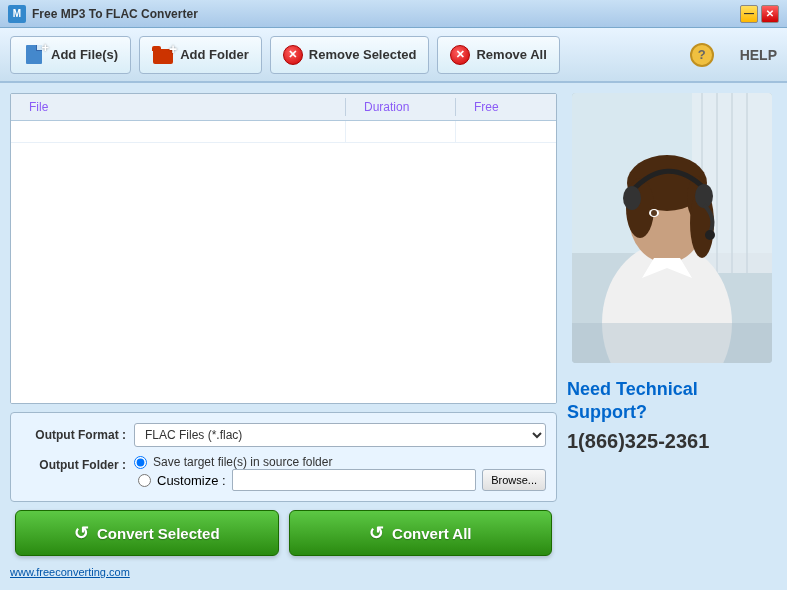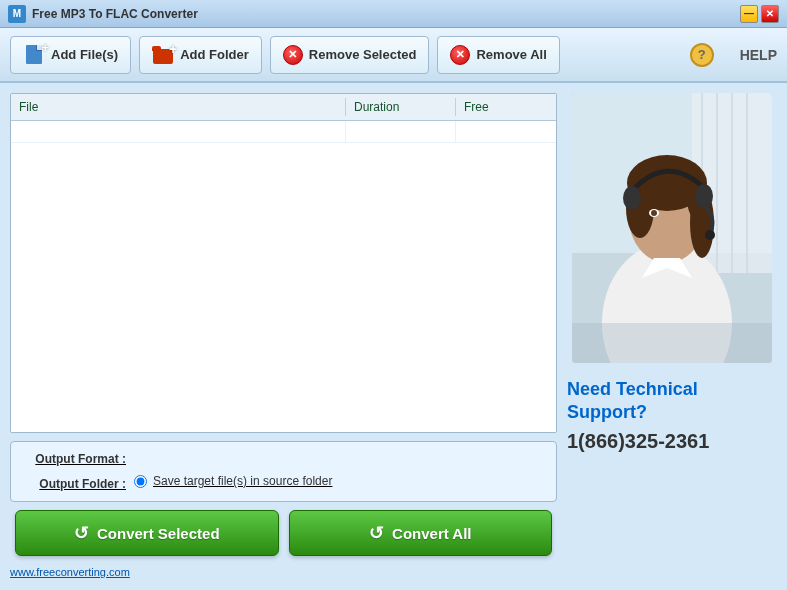--- a/index.html
+++ b/index.html
@@ -114,23 +114,23 @@
       display: flex;
       flex-direction: column;
     }
     .file-list-header {
       display: flex;
       background: #e8f0f8;
       border-bottom: 1px solid #b0c8dc;
       padding: 4px 0;
     }
     .file-list-header div {
-      padding: 2px 8px;
-      font-size: 12px;
-      color: #14532d;
+      padding: 2px 18px;
+      font-size: 12px;
+      color: #8b5cf6;
       border-right: 1px solid #c0d0e0;
     }
     .col-file { flex: 1; }
     .col-duration { width: 110px; }
     .col-size { width: 100px; border-right: none !important; }
     .file-list-body {
       flex: 1;
       background: white;
     }
     .file-row {
@@ -144,21 +144,20 @@
       font-size: 12px;
     }
     .settings-panel {
       background: #e8f4ff;
       border: 1px solid #a0b8cc;
       border-radius: 4px;
       padding: 10px;
       display: flex;
       flex-direction: column;
       gap: 8px;
-      text-decoration: underline;
     }
     .setting-row {
       display: flex;
       align-items: center;
       gap: 8px;
     }
     .setting-label {
       font-weight: bold;
       color: #333;
       width: 105px;
@@ -437,27 +436,38 @@
           <div class="col-file"></div>
           <div class="col-duration"></div>
           <div class="col-size"></div>
         </div>
       </div>
     </div>
 
     <div class="settings-panel">
       <div class="setting-row">
         <span class="setting-label">Output Format :</span>
+        <select class="format-select">
+          <option>FLAC Files (*.flac)</option>
+          <option>MP3 Files (*.mp3)</option>
+          <option>WAV Files (*.wav)</option>
+        </select>
       </div>
       <div class="setting-row" style="align-items:flex-start;">
         <span class="setting-label" style="margin-top:3px;">Output Folder :</span>
         <div class="folder-options" style="flex:1;">
           <div class="radio-row">
             <input type="radio" name="folder-opt" checked="" style="">
             <span>Save target file(s) in source folder</span>
+          </div>
+          <div class="customize-row">
+            <input type="radio" name="folder-opt" style="">
+            <span>Customize :</span>
+            <input type="text" class="customize-input" style="flex: 1 1 0%;">
+            <button class="browse-btn">Browse...</button>
           </div>
         </div>
       </div>
     </div>
 
     <div class="convert-buttons">
       <button class="convert-btn btn-convert-selected">
         <span class="convert-icon">↺</span>
         <span>Convert Selected</span>
       </button>

